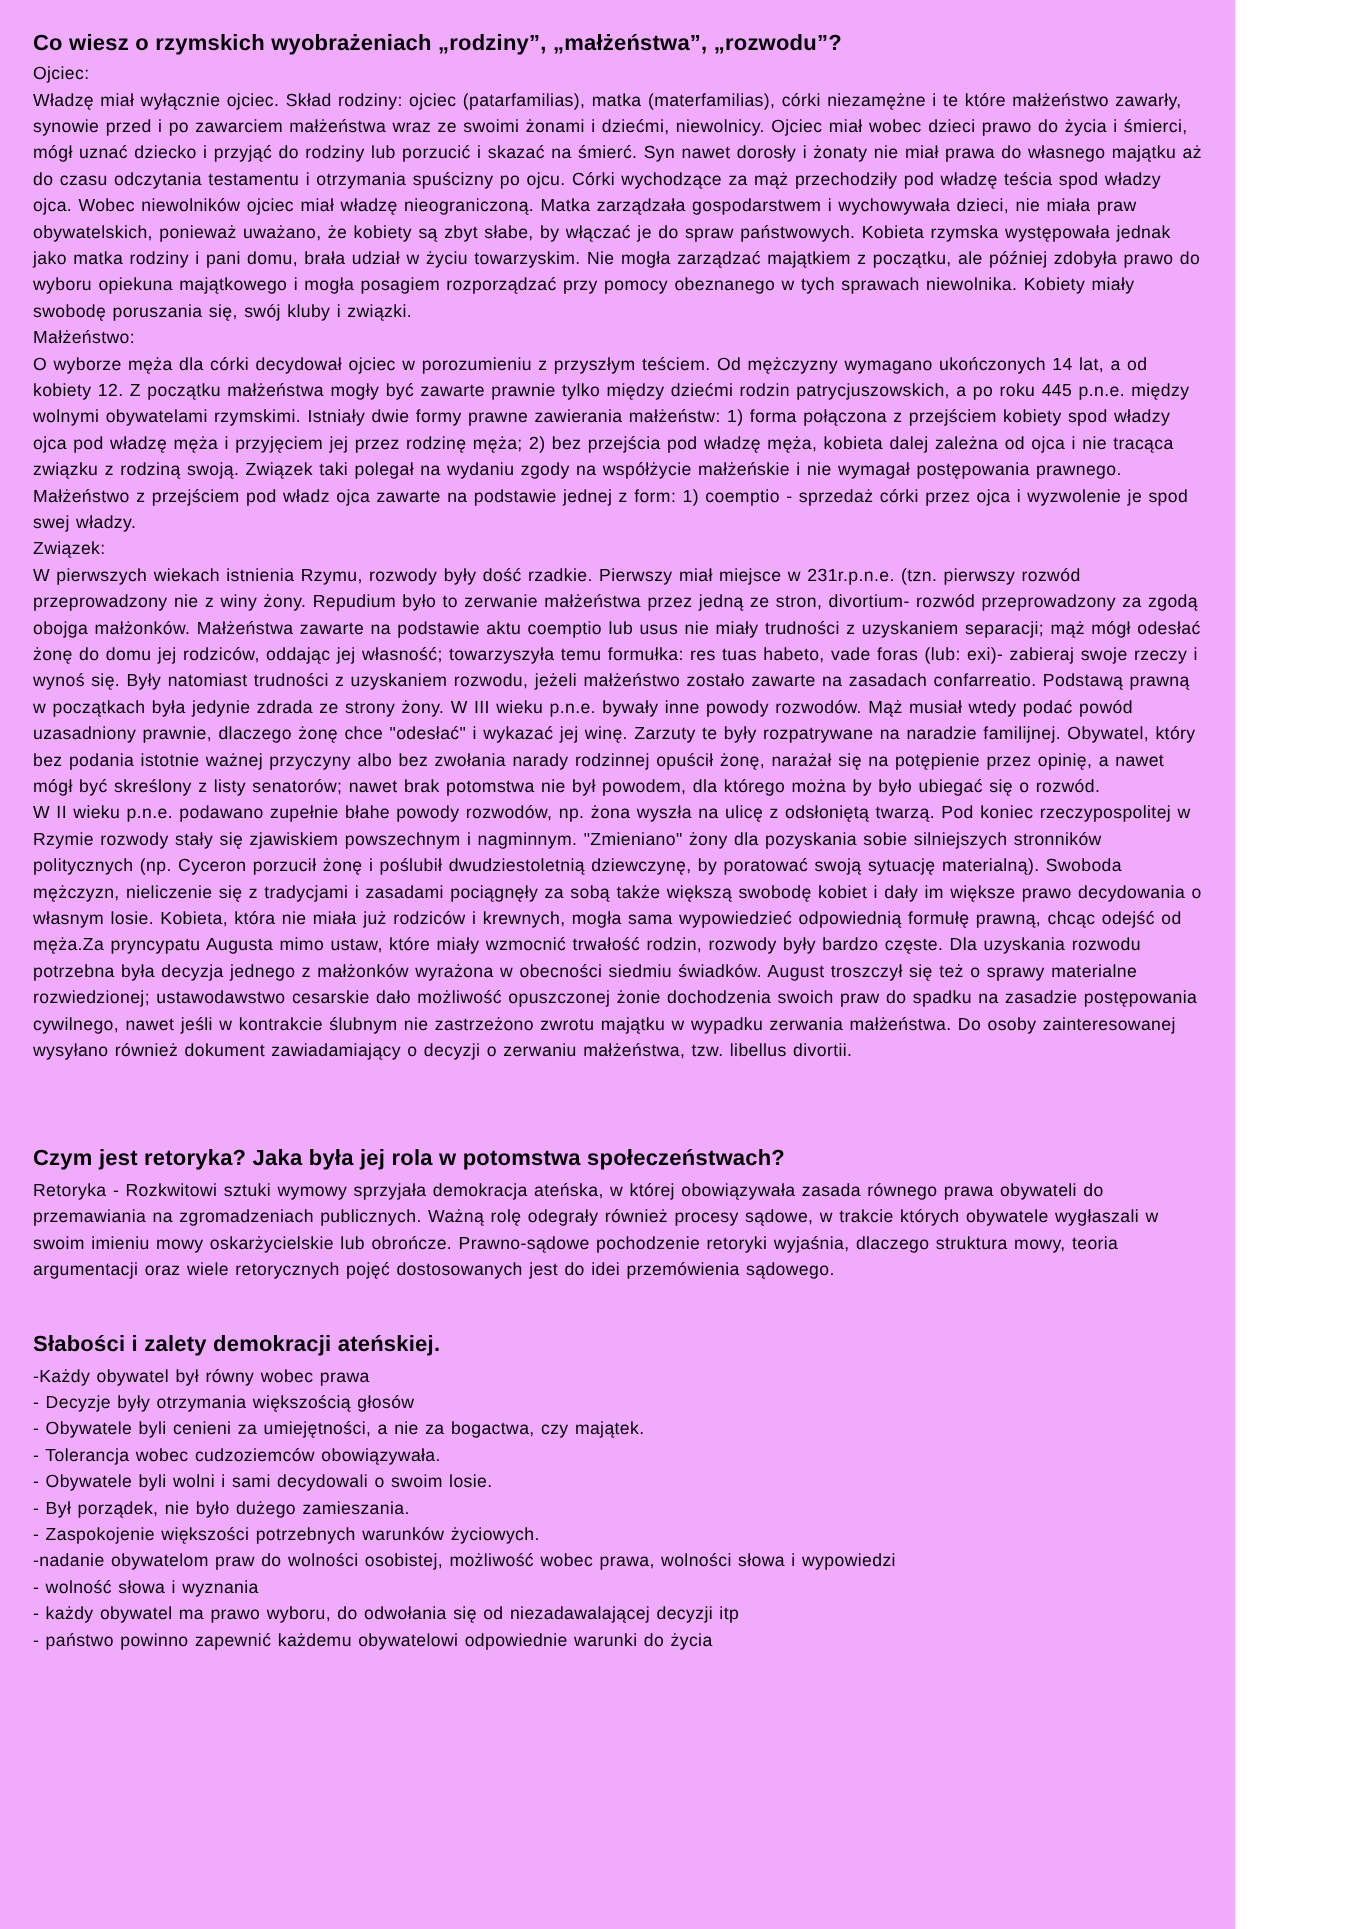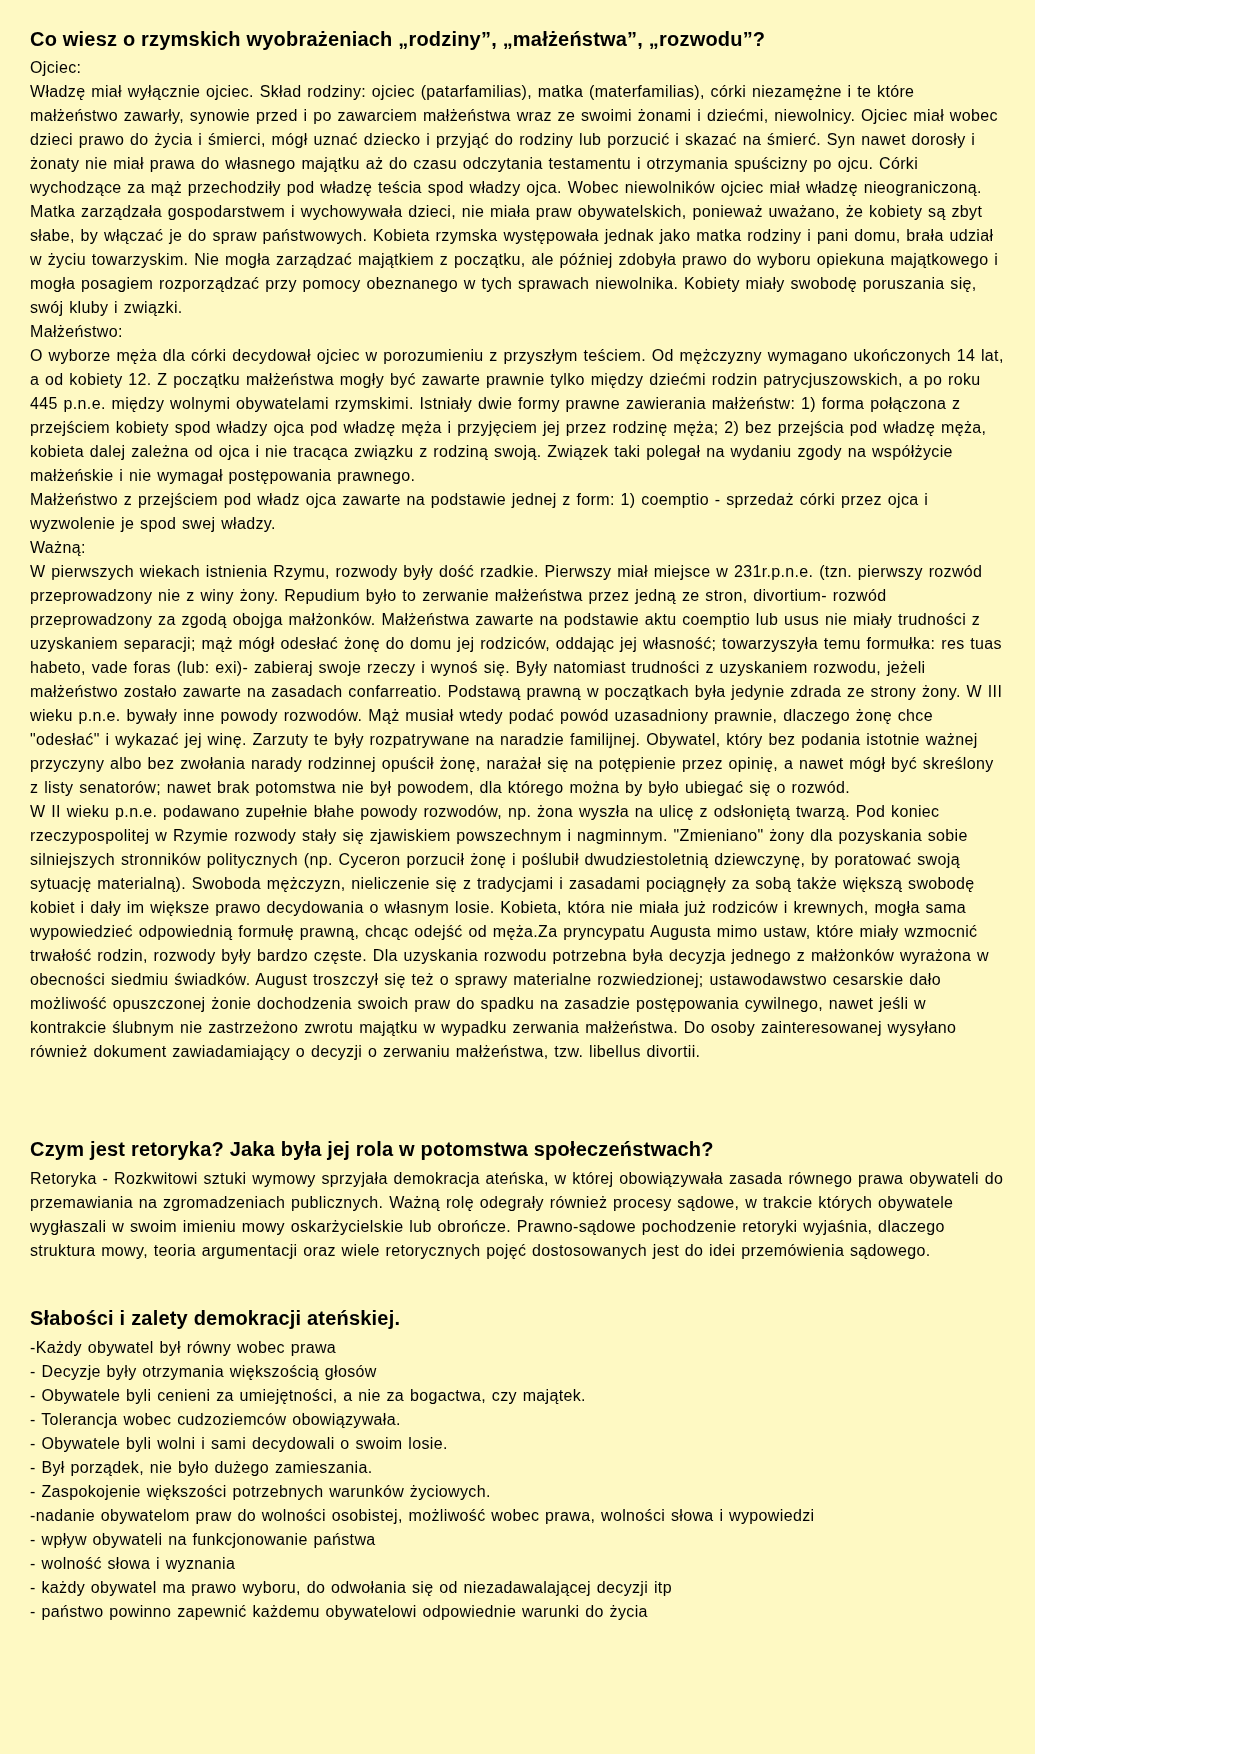--- a/index.html
+++ b/index.html
@@ -8,24 +8,24 @@
     background: #ffffff;
     color: #000000;
   }
   body {
     width: 1240px;
     min-height: 1754px;
     font-family: "Liberation Sans", sans-serif;
   }
   .page {
     box-sizing: border-box;
-    width: 1035px;
+    width: 1123px;
     min-height: 1754px;
     padding: 26px 30px 30px 30px;
-    background: #fef9c3;
+    background: #f0abfc;
   }
   .h1 {
     font-size: 20px;
     line-height: 26px;
     font-weight: 700;
     letter-spacing: 0.2px;
     margin: 0 0 4px 0;
   }
   .para {
     font-size: 16px;
@@ -49,39 +49,38 @@
 
 <div class="page">
 
   <section class="sec-roman">
     <h1 class="h1">Co wiesz o rzymskich wyobrażeniach „rodziny”, „małżeństwa”, „rozwodu”?</h1>
     <p class="para">Ojciec:</p>
     <p class="para">Władzę miał wyłącznie ojciec. Skład rodziny: ojciec (patarfamilias), matka (materfamilias), córki niezamężne i te które małżeństwo zawarły, synowie przed i po zawarciem małżeństwa wraz ze swoimi żonami i dziećmi, niewolnicy. Ojciec miał wobec dzieci prawo do życia i śmierci, mógł uznać dziecko i przyjąć do rodziny lub porzucić i skazać na śmierć. Syn nawet dorosły i żonaty nie miał prawa do własnego majątku aż do czasu odczytania testamentu i otrzymania spuścizny po ojcu. Córki wychodzące za mąż przechodziły pod władzę teścia spod władzy ojca. Wobec niewolników ojciec miał władzę nieograniczoną. Matka zarządzała gospodarstwem i wychowywała dzieci, nie miała praw obywatelskich, ponieważ uważano, że kobiety są zbyt słabe, by włączać je do spraw państwowych. Kobieta rzymska występowała jednak jako matka rodziny i pani domu, brała udział w życiu towarzyskim. Nie mogła zarządzać majątkiem z początku, ale później zdobyła prawo do wyboru opiekuna majątkowego i mogła posagiem rozporządzać przy pomocy obeznanego w tych sprawach niewolnika. Kobiety miały swobodę poruszania się, swój kluby i związki.</p>
     <p class="para">Małżeństwo:</p>
     <p class="para">O wyborze męża dla córki decydował ojciec w porozumieniu z przyszłym teściem. Od mężczyzny wymagano ukończonych 14 lat, a od kobiety 12. Z początku małżeństwa mogły być zawarte prawnie tylko między dziećmi rodzin patrycjuszowskich, a po roku 445 p.n.e. między wolnymi obywatelami rzymskimi. Istniały dwie formy prawne zawierania małżeństw: 1) forma połączona z przejściem kobiety spod władzy ojca pod władzę męża i przyjęciem jej przez rodzinę męża; 2) bez przejścia pod władzę męża, kobieta dalej zależna od ojca i nie tracąca związku z rodziną swoją. Związek taki polegał na wydaniu zgody na współżycie małżeńskie i nie wymagał postępowania prawnego.</p>
     <p class="para">Małżeństwo z przejściem pod władz ojca zawarte na podstawie jednej z form: 1) coemptio - sprzedaż córki przez ojca i wyzwolenie je spod swej władzy.</p>
-    <p class="para">Ważną:</p>
+    <p class="para">Związek:</p>
     <p class="para">W pierwszych wiekach istnienia Rzymu, rozwody były dość rzadkie. Pierwszy miał miejsce w 231r.p.n.e. (tzn. pierwszy rozwód przeprowadzony nie z winy żony. Repudium było to zerwanie małżeństwa przez jedną ze stron, divortium- rozwód przeprowadzony za zgodą obojga małżonków. Małżeństwa zawarte na podstawie aktu coemptio lub usus nie miały trudności z uzyskaniem separacji; mąż mógł odesłać żonę do domu jej rodziców, oddając jej własność; towarzyszyła temu formułka: res tuas habeto, vade foras (lub: exi)- zabieraj swoje rzeczy i wynoś się. Były natomiast trudności z uzyskaniem rozwodu, jeżeli małżeństwo zostało zawarte na zasadach confarreatio. Podstawą prawną w początkach była jedynie zdrada ze strony żony. W III wieku p.n.e. bywały inne powody rozwodów. Mąż musiał wtedy podać powód uzasadniony prawnie, dlaczego żonę chce "odesłać" i wykazać jej winę. Zarzuty te były rozpatrywane na naradzie familijnej. Obywatel, który bez podania istotnie ważnej przyczyny albo bez zwołania narady rodzinnej opuścił żonę, narażał się na potępienie przez opinię, a nawet mógł być skreślony z listy senatorów; nawet brak potomstwa nie był powodem, dla którego można by było ubiegać się o rozwód.</p>
     <p class="para">W II wieku p.n.e. podawano zupełnie błahe powody rozwodów, np. żona wyszła na ulicę z odsłoniętą twarzą. Pod koniec rzeczypospolitej w Rzymie rozwody stały się zjawiskiem powszechnym i nagminnym. "Zmieniano" żony dla pozyskania sobie silniejszych stronników politycznych (np. Cyceron porzucił żonę i poślubił dwudziestoletnią dziewczynę, by poratować swoją sytuację materialną). Swoboda mężczyzn, nieliczenie się z tradycjami i zasadami pociągnęły za sobą także większą swobodę kobiet i dały im większe prawo decydowania o własnym losie. Kobieta, która nie miała już rodziców i krewnych, mogła sama wypowiedzieć odpowiednią formułę prawną, chcąc odejść od męża.Za pryncypatu Augusta mimo ustaw, które miały wzmocnić trwałość rodzin, rozwody były bardzo częste. Dla uzyskania rozwodu potrzebna była decyzja jednego z małżonków wyrażona w obecności siedmiu świadków. August troszczył się też o sprawy materialne rozwiedzionej; ustawodawstwo cesarskie dało możliwość opuszczonej żonie dochodzenia swoich praw do spadku na zasadzie postępowania cywilnego, nawet jeśli w kontrakcie ślubnym nie zastrzeżono zwrotu majątku w wypadku zerwania małżeństwa. Do osoby zainteresowanej wysyłano również dokument zawiadamiający o decyzji o zerwaniu małżeństwa, tzw. libellus divortii.</p>
   </section>
 
   <section class="sec-rhetoric">
     <h1 class="h1">Czym jest retoryka? Jaka była jej rola w potomstwa społeczeństwach?</h1>
     <p class="para">Retoryka - Rozkwitowi sztuki wymowy sprzyjała demokracja ateńska, w której obowiązywała zasada równego prawa obywateli do przemawiania na zgromadzeniach publicznych. Ważną rolę odegrały również procesy sądowe, w trakcie których obywatele wygłaszali w swoim imieniu mowy oskarżycielskie lub obrończe. Prawno-sądowe pochodzenie retoryki wyjaśnia, dlaczego struktura mowy, teoria argumentacji oraz wiele retorycznych pojęć dostosowanych jest do idei przemówienia sądowego.</p>
   </section>
 
   <section class="sec-democracy">
     <h1 class="h1">Słabości i zalety demokracji ateńskiej.</h1>
     <p class="para">-Każdy obywatel był równy wobec prawa</p>
     <p class="para">- Decyzje były otrzymania większością głosów</p>
     <p class="para">- Obywatele byli cenieni za umiejętności, a nie za bogactwa, czy majątek.</p>
     <p class="para">- Tolerancja wobec cudzoziemców obowiązywała.</p>
     <p class="para">- Obywatele byli wolni i sami decydowali o swoim losie.</p>
     <p class="para">- Był porządek, nie było dużego zamieszania.</p>
     <p class="para">- Zaspokojenie większości potrzebnych warunków życiowych.</p>
     <p class="para">-nadanie obywatelom praw do wolności osobistej, możliwość wobec prawa, wolności słowa i wypowiedzi</p>
-    <p class="para">- wpływ obywateli na funkcjonowanie państwa</p>
     <p class="para">- wolność słowa i wyznania</p>
     <p class="para">- każdy obywatel ma prawo wyboru, do odwołania się od niezadawalającej decyzji itp</p>
     <p class="para">- państwo powinno zapewnić każdemu obywatelowi odpowiednie warunki do życia</p>
   </section>
 
 </div>
 
 </body></html>

